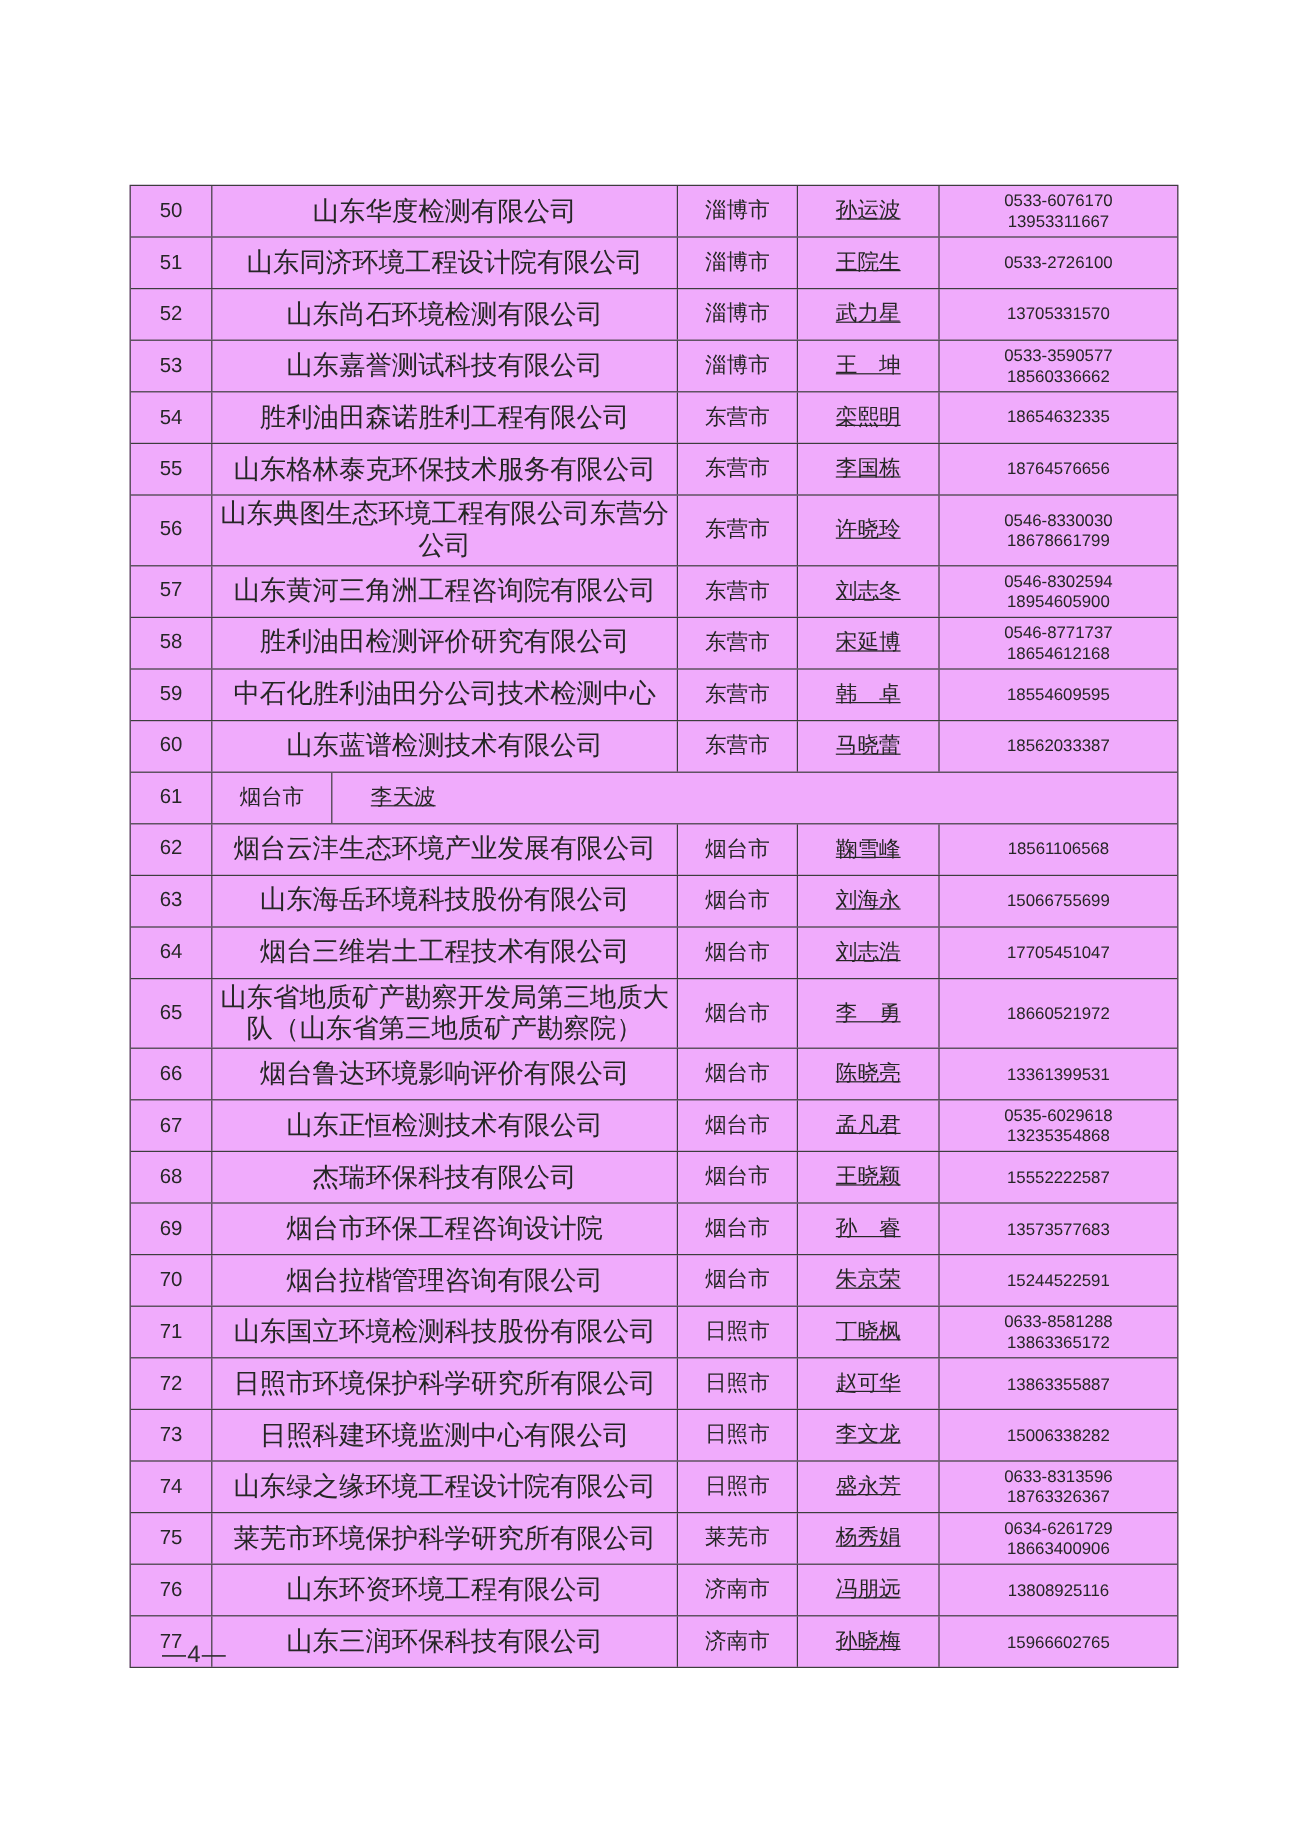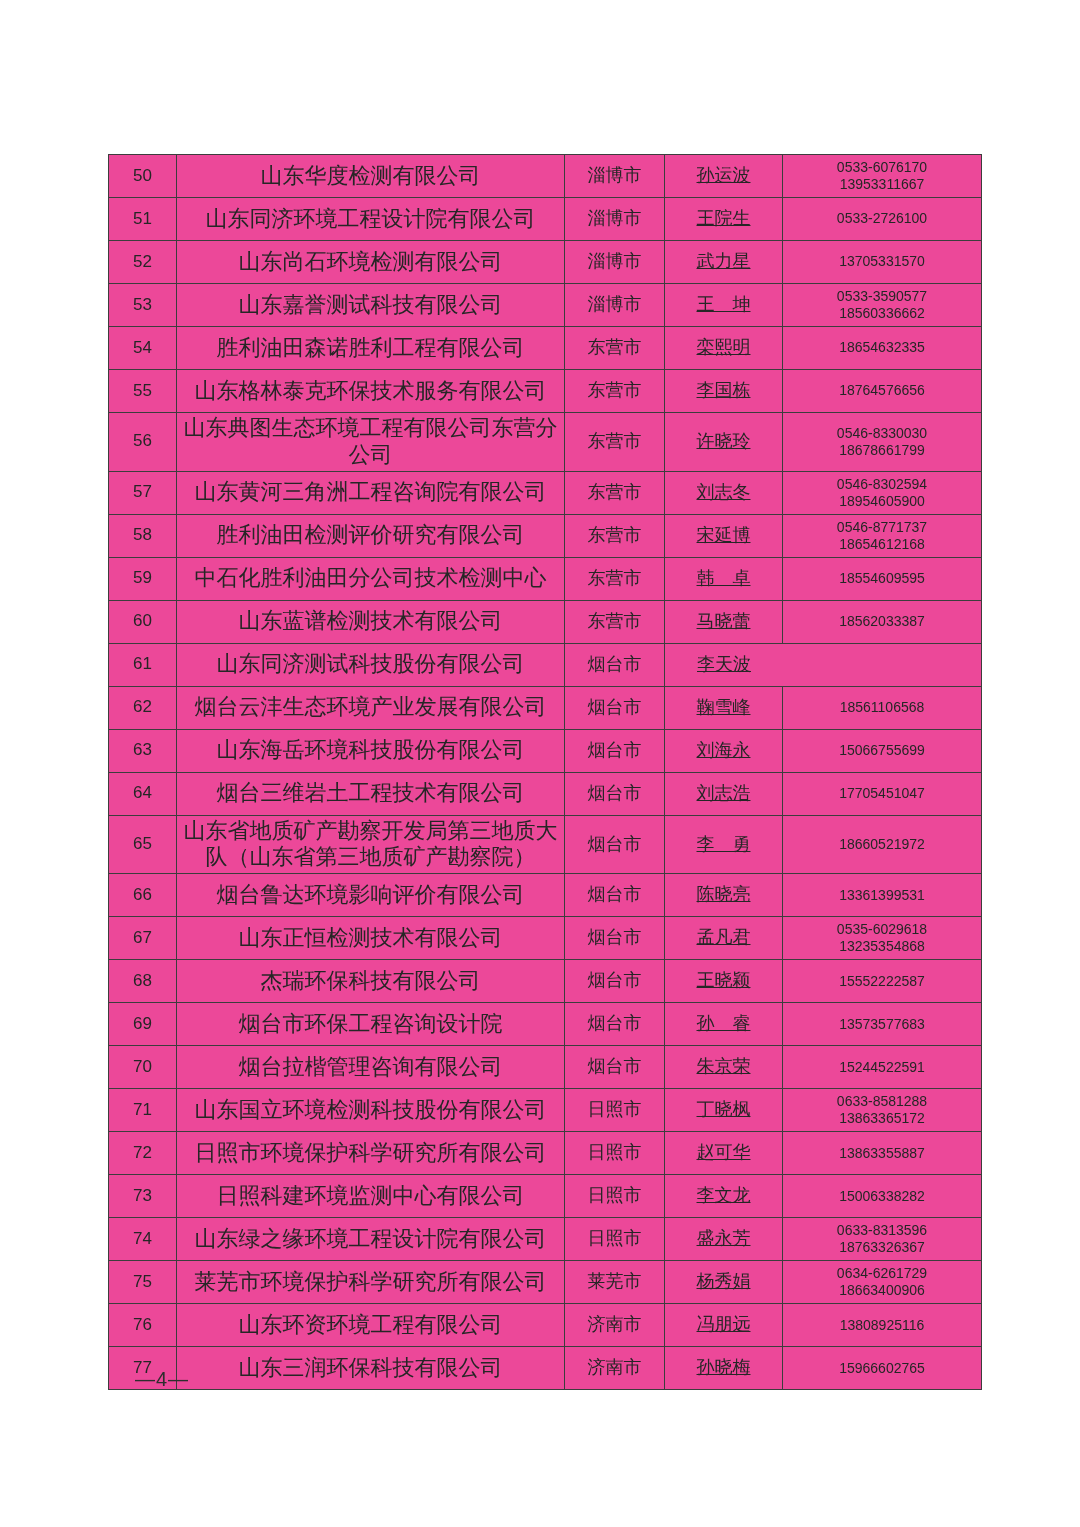--- a/index.html
+++ b/index.html
@@ -14,21 +14,21 @@
     color: #262626;
     position: relative;
   }
   .doc-table {
     position: absolute;
     left: 108px;
     top: 154px;
     width: 874px;
     border: 1px solid #3d3d3d;
     box-sizing: border-box;
-    background: #ec4899;
+    background: #f0abfc;
   }
   .row {
     display: flex;
     border-bottom: 1px solid #3d3d3d;
     min-height: 42px;
     align-items: stretch;
   }
   .row:last-child {
     border-bottom: none;
   }
@@ -152,21 +152,20 @@
   <div class="row">
     <div class="cell c-no">60</div>
     <div class="cell c-company">山东蓝谱检测技术有限公司</div>
     <div class="cell c-city">东营市</div>
     <div class="cell c-contact">马晓蕾</div>
     <div class="cell c-phone">18562033387</div>
   </div>
 
   <div class="row">
     <div class="cell c-no">61</div>
-    <div class="cell c-company">山东同济测试科技股份有限公司</div>
     <div class="cell c-city">烟台市</div>
     <div class="cell c-contact">李天波</div>
   </div>
 
   <div class="row">
     <div class="cell c-no">62</div>
     <div class="cell c-company">烟台云沣生态环境产业发展有限公司</div>
     <div class="cell c-city">烟台市</div>
     <div class="cell c-contact">鞠雪峰</div>
     <div class="cell c-phone">18561106568</div>

